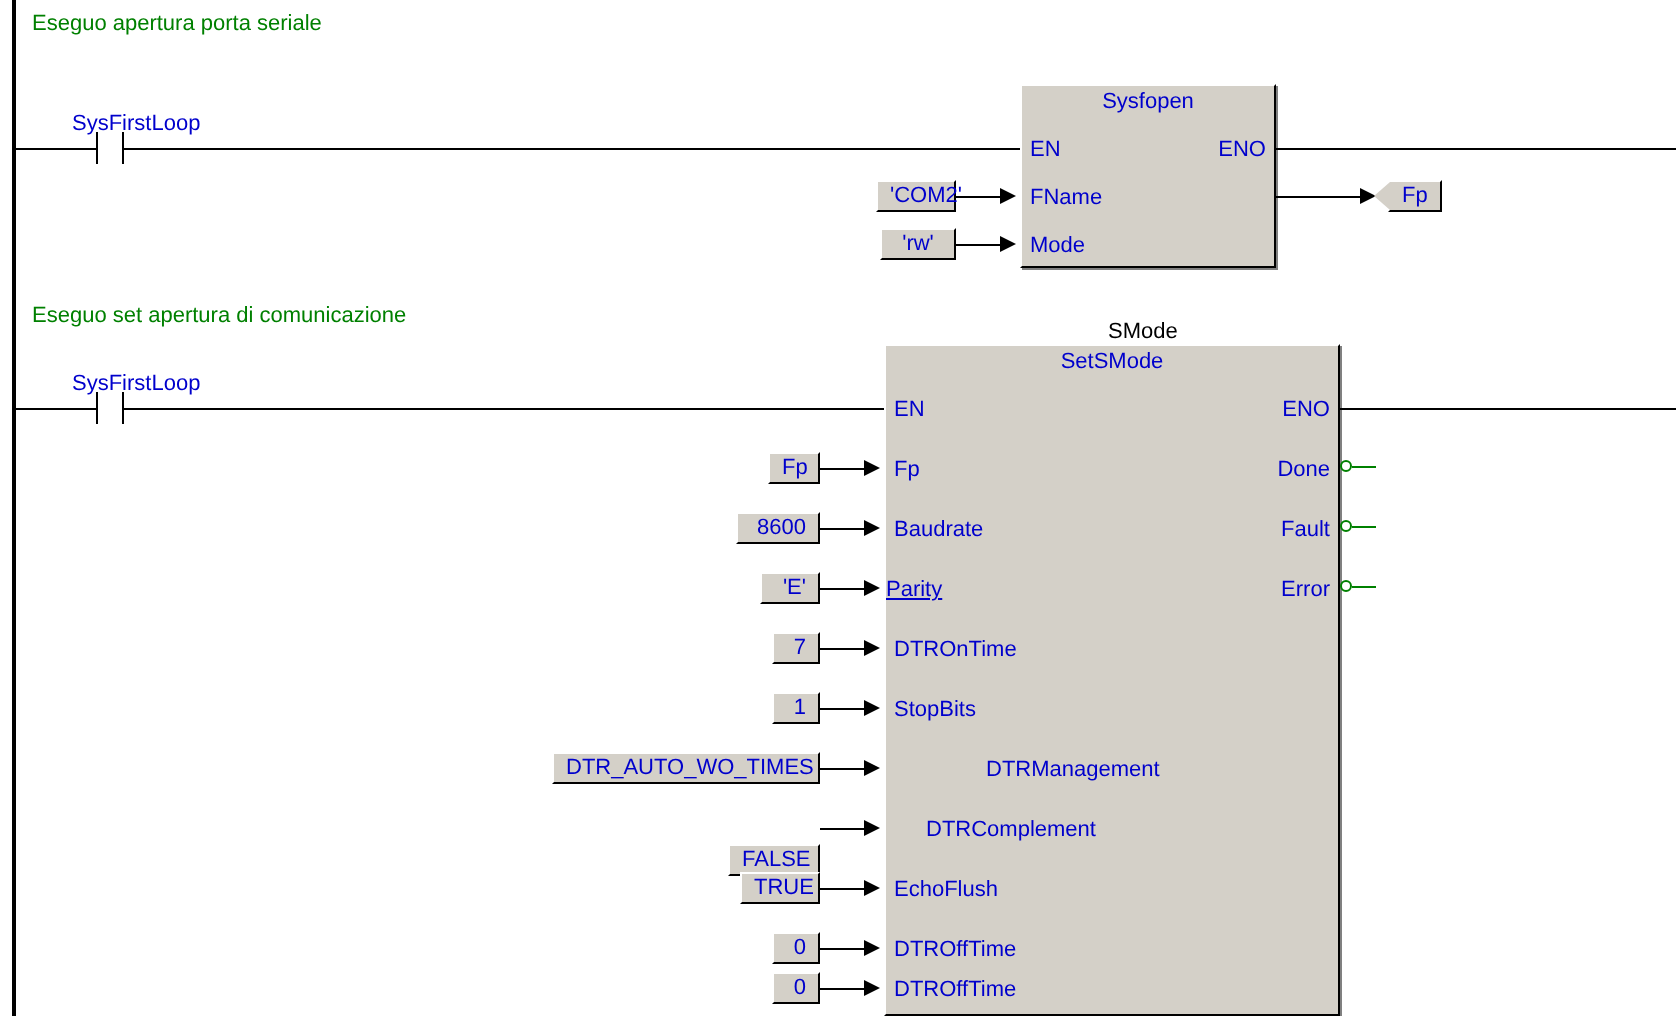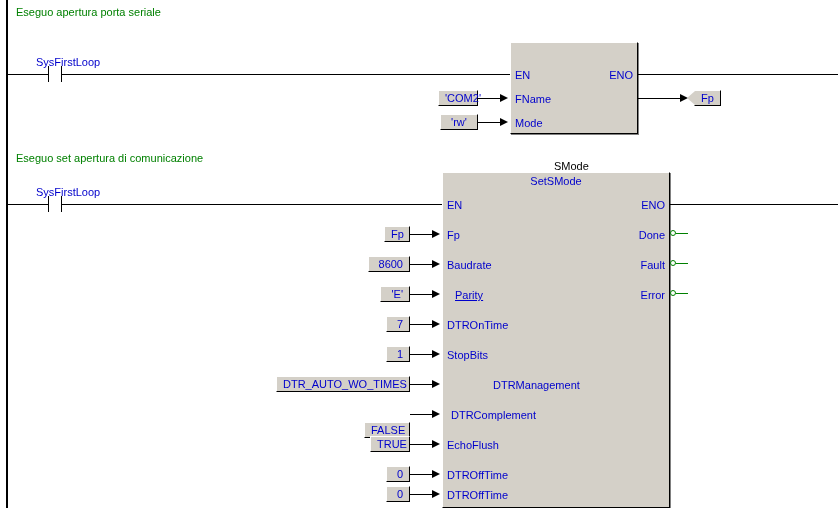--- a/index.html
+++ b/index.html
@@ -31,20 +31,21 @@
 <div class="comment" style="left:16px; top:6px;">Eseguo apertura porta seriale</div>
 
 <div class="contact-label" style="left:36px; top:56px;">SysFirstLoop</div>
 <div class="rail" style="left:8px; top:74px; width:40px;"></div>
 <div class="contact" style="left:48px; top:66px;">
   <div class="contact-sym"></div>
 </div>
 <div class="rail" style="left:62px; top:74px; width:448px;"></div>
 
 <div class="fblock" style="left:510px; top:42px; width:128px; height:92px;">
+  <div class="fblock-title">Sysfopen</div>
   <div class="fblock-io" style="left:4px; top:26px;">EN</div>
   <div class="fblock-io" style="right:4px; top:26px;">ENO</div>
   <div class="fblock-io" style="left:4px; top:50px;">FName</div>
   <div class="fblock-io" style="left:4px; top:74px;">Mode</div>
 </div>
 <div class="rail" style="left:638px; top:74px; width:200px;"></div>
 
 <div class="param-box" style="left:438px; top:90px; width:40px;">'COM2'</div>
 <div class="connector">
   <div class="conn-line" style="left:478px; top:98px; width:24px;"></div>
@@ -74,26 +75,26 @@
 <div class="rail" style="left:62px; top:204px; width:380px;"></div>
 
 <div class="fblock" style="left:442px; top:172px; width:228px; height:336px;">
   <div class="fblock-title">SetSMode</div>
   <div class="fblock-io" style="left:4px; top:26px;">EN</div>
   <div class="fblock-io" style="right:4px; top:26px;">ENO</div>
   <div class="fblock-io" style="left:4px; top:56px;">Fp</div>
   <div class="fblock-io" style="right:4px; top:56px;">Done</div>
   <div class="fblock-io" style="left:4px; top:86px;">Baudrate</div>
   <div class="fblock-io" style="right:4px; top:86px;">Fault</div>
-  <div class="fblock-io" style="left:12px; top:116px;text-decoration:underline;">Parity</div>
+  <div class="fblock-io" style="left:0; top:116px;text-decoration:underline;">Parity</div>
   <div class="fblock-io" style="right:4px; top:116px;">Error</div>
   <div class="fblock-io" style="left:4px; top:146px;">DTROnTime</div>
   <div class="fblock-io" style="left:4px; top:176px;">StopBits</div>
   <div class="fblock-io" style="left:4px; top:206px;padding-left:46px;">DTRManagement</div>
-  <div class="fblock-io" style="left:8px; top:236px;">DTRComplement</div>
+  <div class="fblock-io" style="left:20px; top:236px;">DTRComplement</div>
   <div class="fblock-io" style="left:4px; top:266px;">EchoFlush</div>
   <div class="fblock-io" style="left:4px; top:296px;">DTROffTime</div>
   <div class="fblock-io" style="left:4px; top:316px;">DTROffTime</div>
 </div>
 <div class="rail" style="left:670px; top:204px; width:168px;"></div>
 
 <div class="out-neg" style="left:670px; top:230px;"></div>
 <div class="out-line-g" style="left:676px; top:233px; width:12px;"></div>
 <div class="out-neg" style="left:670px; top:260px;"></div>
 <div class="out-line-g" style="left:676px; top:263px; width:12px;"></div>

